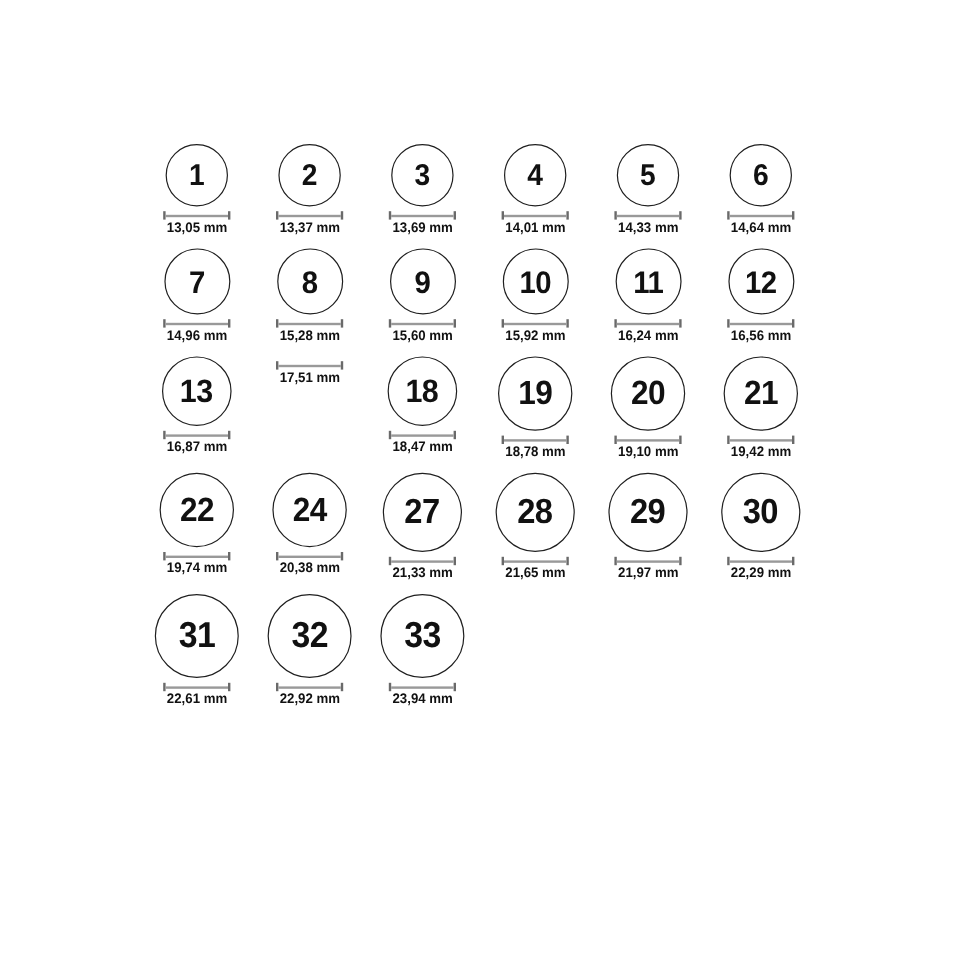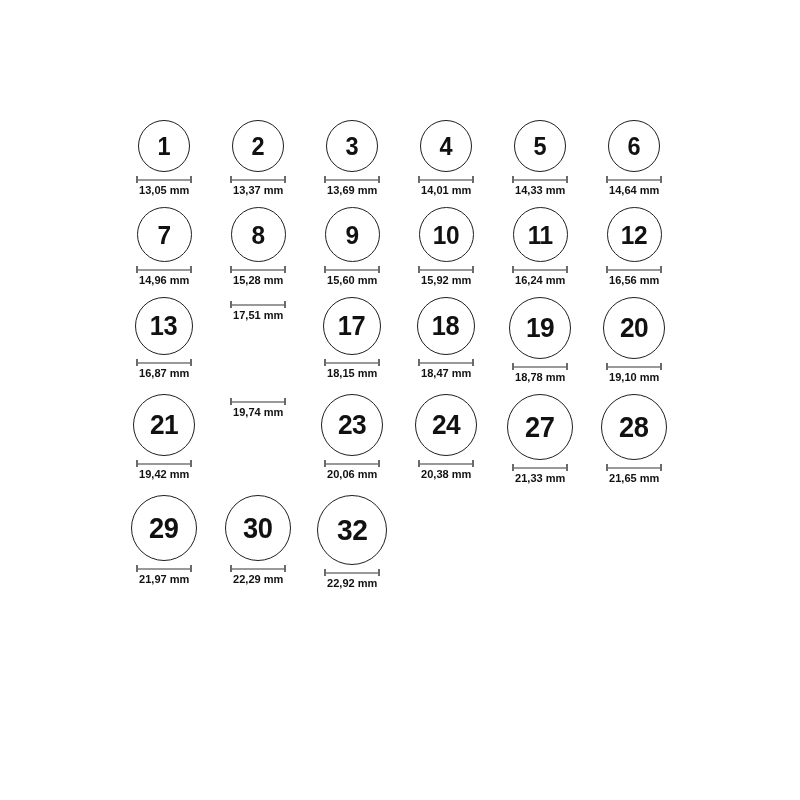--- a/index.html
+++ b/index.html
@@ -211,32 +211,23 @@
 
 
   <div class="cell" style="--d: 58px; --fs: 27px;">
     <div class="measure">
       <span class="mline"></span>
     </div>
     <div class="dlabel">17,51 mm</div>
   </div>
 
 
+
   <div class="cell" style="--d: 58px; --fs: 27px;">
     <div class="circle">
-      <span class="num">17</span>
-    </div>
-    <div class="measure">
-      <span class="mline"></span>
-    </div>
-    <div class="dlabel">18,15 mm</div>
-  </div>
-
-  <div class="cell" style="--d: 58px; --fs: 27px;">
-    <div class="circle">
       <span class="num">18</span>
     </div>
     <div class="measure">
       <span class="mline"></span>
     </div>
     <div class="dlabel">18,47 mm</div>
   </div>
 
   <div class="cell" style="--d: 62px; --fs: 28px;">
     <div class="circle">
@@ -262,35 +253,29 @@
     <div class="circle">
       <span class="num">21</span>
     </div>
     <div class="measure">
       <span class="mline"></span>
     </div>
     <div class="dlabel">19,42 mm</div>
   </div>
 
   <div class="cell" style="--d: 62px; --fs: 28px;">
+    <div class="circle">
+      <span class="num">22</span>
+    </div>
     <div class="measure">
       <span class="mline"></span>
     </div>
     <div class="dlabel">19,74 mm</div>
   </div>
 
-  <div class="cell" style="--d: 62px; --fs: 28px;">
-    <div class="circle">
-      <span class="num">23</span>
-    </div>
-    <div class="measure">
-      <span class="mline"></span>
-    </div>
-    <div class="dlabel">20,06 mm</div>
-  </div>
 
   <div class="cell" style="--d: 62px; --fs: 28px;">
     <div class="circle">
       <span class="num">24</span>
     </div>
     <div class="measure">
       <span class="mline"></span>
     </div>
     <div class="dlabel">20,38 mm</div>
   </div>
@@ -330,24 +315,42 @@
   <div class="cell" style="--d: 66px; --fs: 29px;">
     <div class="circle">
       <span class="num">30</span>
     </div>
     <div class="measure">
       <span class="mline"></span>
     </div>
     <div class="dlabel">22,29 mm</div>
   </div>
 
-
   <div class="cell" style="--d: 70px; --fs: 30px;">
     <div class="circle">
+      <span class="num">31</span>
+    </div>
+    <div class="measure">
+      <span class="mline"></span>
+    </div>
+    <div class="dlabel">22,61 mm</div>
+  </div>
+
+  <div class="cell" style="--d: 70px; --fs: 30px;">
+    <div class="circle">
       <span class="num">32</span>
     </div>
     <div class="measure">
       <span class="mline"></span>
     </div>
     <div class="dlabel">22,92 mm</div>
   </div>
 
+  <div class="cell" style="--d: 70px; --fs: 30px;">
+    <div class="circle">
+      <span class="num">33</span>
+    </div>
+    <div class="measure">
+      <span class="mline"></span>
+    </div>
+    <div class="dlabel">23,94 mm</div>
+  </div>
 </div>
 
 </body></html>

